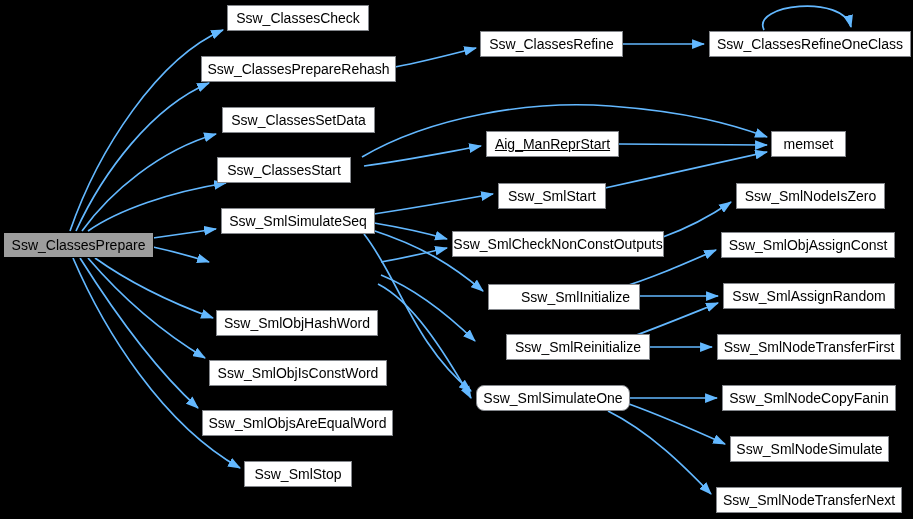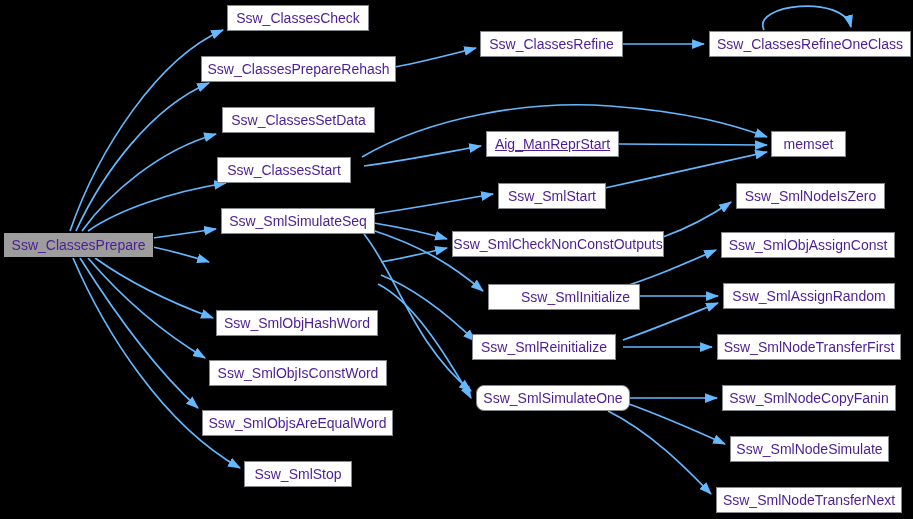--- a/index.html
+++ b/index.html
@@ -9,21 +9,21 @@
     background:#000;
     font-family:"Liberation Sans","DejaVu Sans",sans-serif;
     overflow:hidden;
   }
   #edges{position:absolute;left:0;top:0;z-index:1;}
   .node{
     position:absolute;
     height:24px;
     background:#ffffff;
     border:1px solid #84878c;
-    color:#4c1d95;
+    color:#000000;
     font-size:14px;
     line-height:24px;
     text-align:center;
     white-space:nowrap;
     z-index:2;
     box-sizing:content-box;
   }
   .node.root{
     background:#9d9d9d;
     border:1px solid #000000;
@@ -85,21 +85,21 @@
   <div class="node" style="left:216px;top:310px;width:160px;">Ssw_SmlObjHashWord</div>
   <div class="node" style="left:209px;top:360px;width:176px;">Ssw_SmlObjIsConstWord</div>
   <div class="node" style="left:202px;top:410px;width:189px;">Ssw_SmlObjsAreEqualWord</div>
   <div class="node" style="left:244px;top:461px;width:106px;">Ssw_SmlStop</div>
 
   <div class="node" style="left:480px;top:31px;width:141px;">Ssw_ClassesRefine</div>
   <div class="node" style="left:486px;top:131px;width:131px;text-decoration:underline;">Aig_ManReprStart</div>
   <div class="node" style="left:498px;top:183px;width:106px;">Ssw_SmlStart</div>
   <div class="node" style="left:452px;top:231px;width:210px;">Ssw_SmlCheckNonConstOutputs</div>
   <div class="node" style="left:488px;top:284px;width:127px;padding-left:23px;">Ssw_SmlInitialize</div>
-  <div class="node" style="left:472px;top:334px;width:142px;">Ssw_SmlReinitialize</div>
+  <div class="node" style="left:506px;top:334px;width:142px;">Ssw_SmlReinitialize</div>
   <div class="node" style="left:476px;top:385px;width:152px;border-radius:8px;">Ssw_SmlSimulateOne</div>
 
   <div class="node" style="left:709px;top:31px;width:200px;">Ssw_ClassesRefineOneClass</div>
   <div class="node" style="left:771px;top:131px;width:73px;">memset</div>
   <div class="node" style="left:736px;top:183px;width:147px;">Ssw_SmlNodeIsZero</div>
   <div class="node" style="left:721px;top:232px;width:172px;">Ssw_SmlObjAssignConst</div>
   <div class="node" style="left:723px;top:283px;width:170px;">Ssw_SmlAssignRandom</div>
   <div class="node" style="left:717px;top:334px;width:182px;">Ssw_SmlNodeTransferFirst</div>
   <div class="node" style="left:722px;top:385px;width:172px;">Ssw_SmlNodeCopyFanin</div>
   <div class="node" style="left:730px;top:436px;width:157px;">Ssw_SmlNodeSimulate</div>

